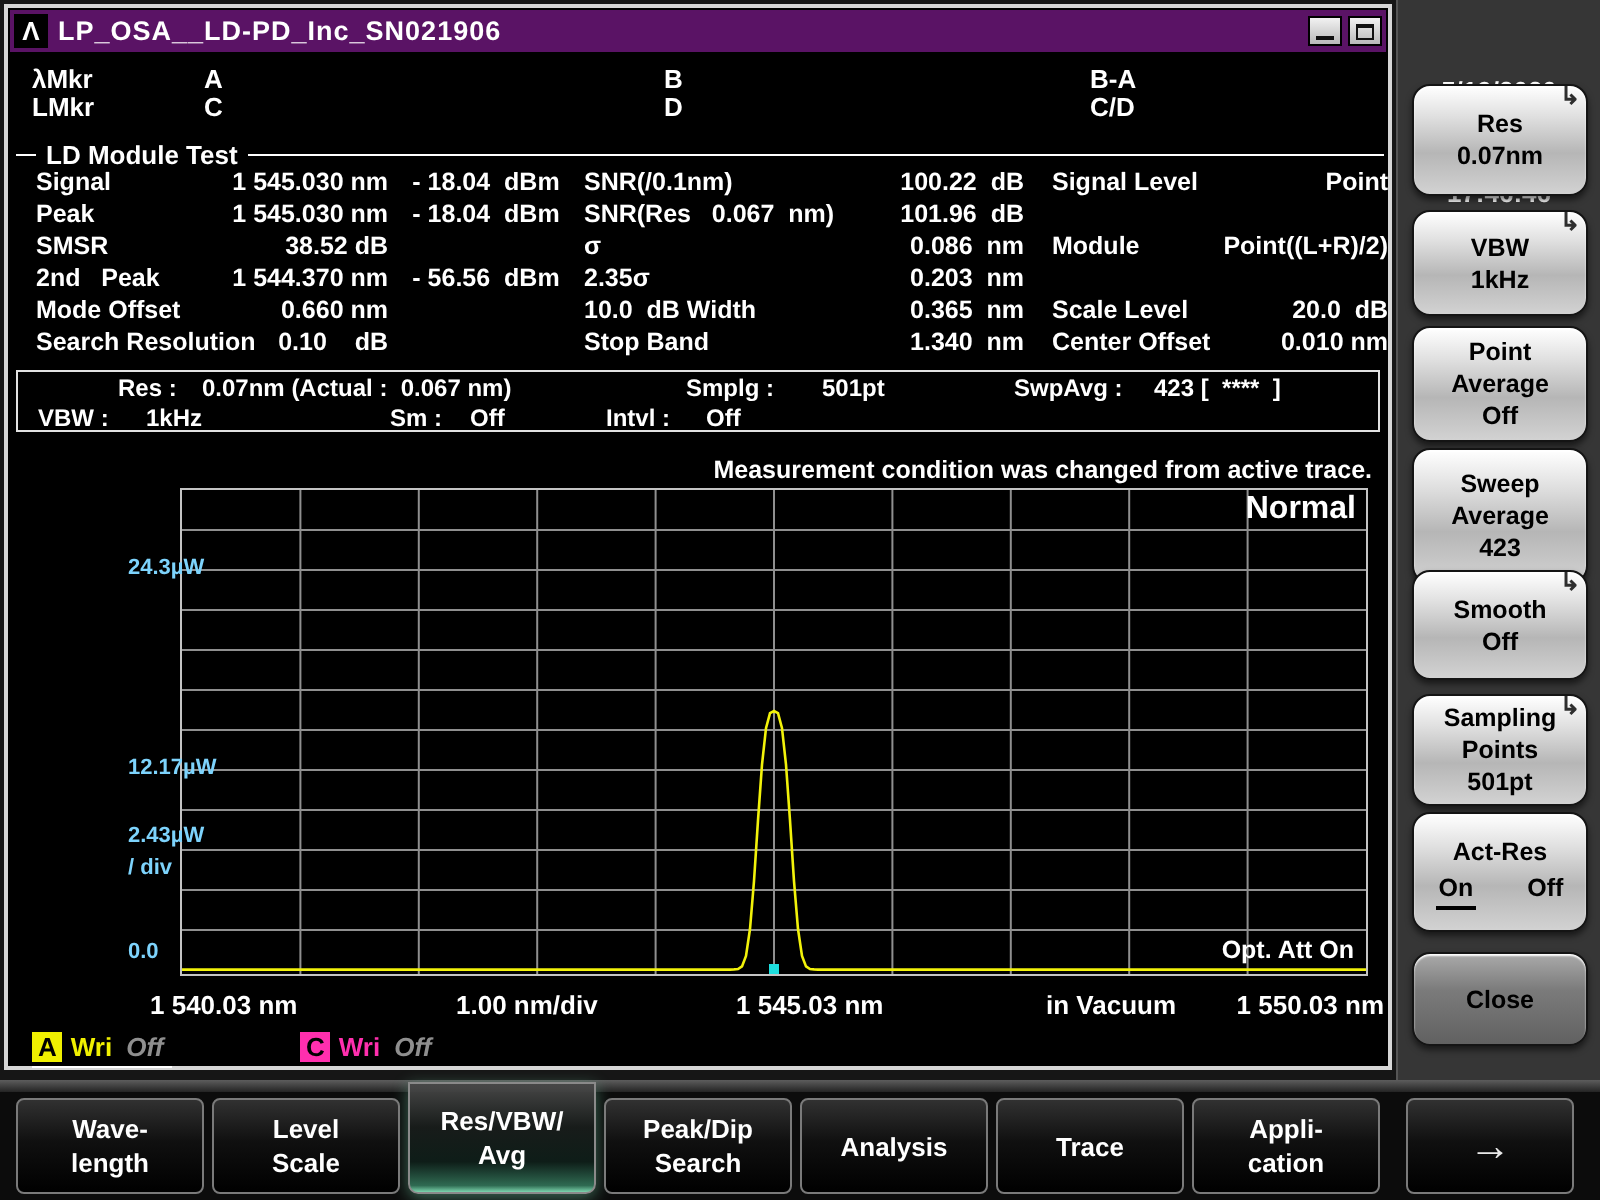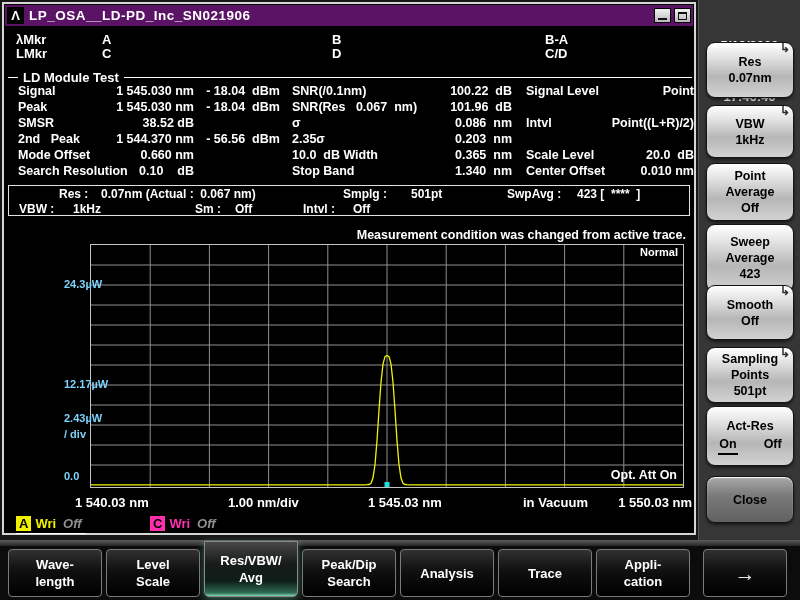--- a/index.html
+++ b/index.html
@@ -43,21 +43,21 @@
   .statbox { position:absolute; left:4px; top:181px; width:682px; height:31px; border:1px solid #e2e2e2;
              color:#fff; font-size:12px; }
   .statbox span { position:absolute; white-space:pre; }
   .sb-l1 { top:1px;padding-left:40px; } .sb-l2 { top:16px; }
 
   .msg { position:absolute; top:224px; left:0; width:682px; text-align:right; color:#fff; font-size:12.5px; }
 
   .plot { position:absolute; left:86px; top:240px; width:594px; height:244px; border:1px solid #c4c4c4;
           background:#000; }
   .plot svg { display:block; }
-  .plot .normal { position:absolute; top:1px; right:5px; color:#fff; font-size:11px; }
+  .plot .normal { position:absolute; top:1px; right:5px; color:#fff; font-size:16px; }
   .plot .optatt { position:absolute; bottom:5px; right:6px; color:#fff; font-size:12.5px; }
 
   .ylab { position:absolute; left:12px; color:#7dd3fc; font-size:11px; white-space:pre;margin-left:48px; }
   .xlab { position:absolute; top:491px; color:#fff; font-size:13px; white-space:pre; }
 
   .legend { position:absolute; top:512px; color:#fff; font-size:13px; display:flex; align-items:center; }
   .badge { display:inline-block; padding:0 3px; color:#000; }
   .wri { margin-left:4px; }
   .state { margin-left:7px; color:#8f8f8f; font-style:italic; }
   .aline { position:absolute; top:529px; left:12px; width:70px; border-top:1px solid #fff; }
@@ -137,21 +137,21 @@
         <span class="c-mv">101.96  dB</span>
       <span class="c-r"></span>
         <span class="c-rv"></span>
     </div>
     <div class="rrow" style="top:112px">
       <span class="c-l">SMSR</span>
         <span class="c-v1">38.52 dB</span>
         <span class="c-v2"></span>
       <span class="c-m">σ</span>
         <span class="c-mv">0.086  nm</span>
-      <span class="c-r">Intvl</span>
+      <span class="c-r">Module</span>
         <span class="c-rv">Point((L+R)/2)</span>
     </div>
     <div class="rrow" style="top:128px">
       <span class="c-l">2nd   Peak</span>
         <span class="c-v1">1 544.370 nm</span>
         <span class="c-v2">- 56.56  dBm</span>
       <span class="c-m">2.35σ</span>
         <span class="c-mv">0.203  nm</span>
       <span class="c-r"></span>
         <span class="c-rv"></span>

